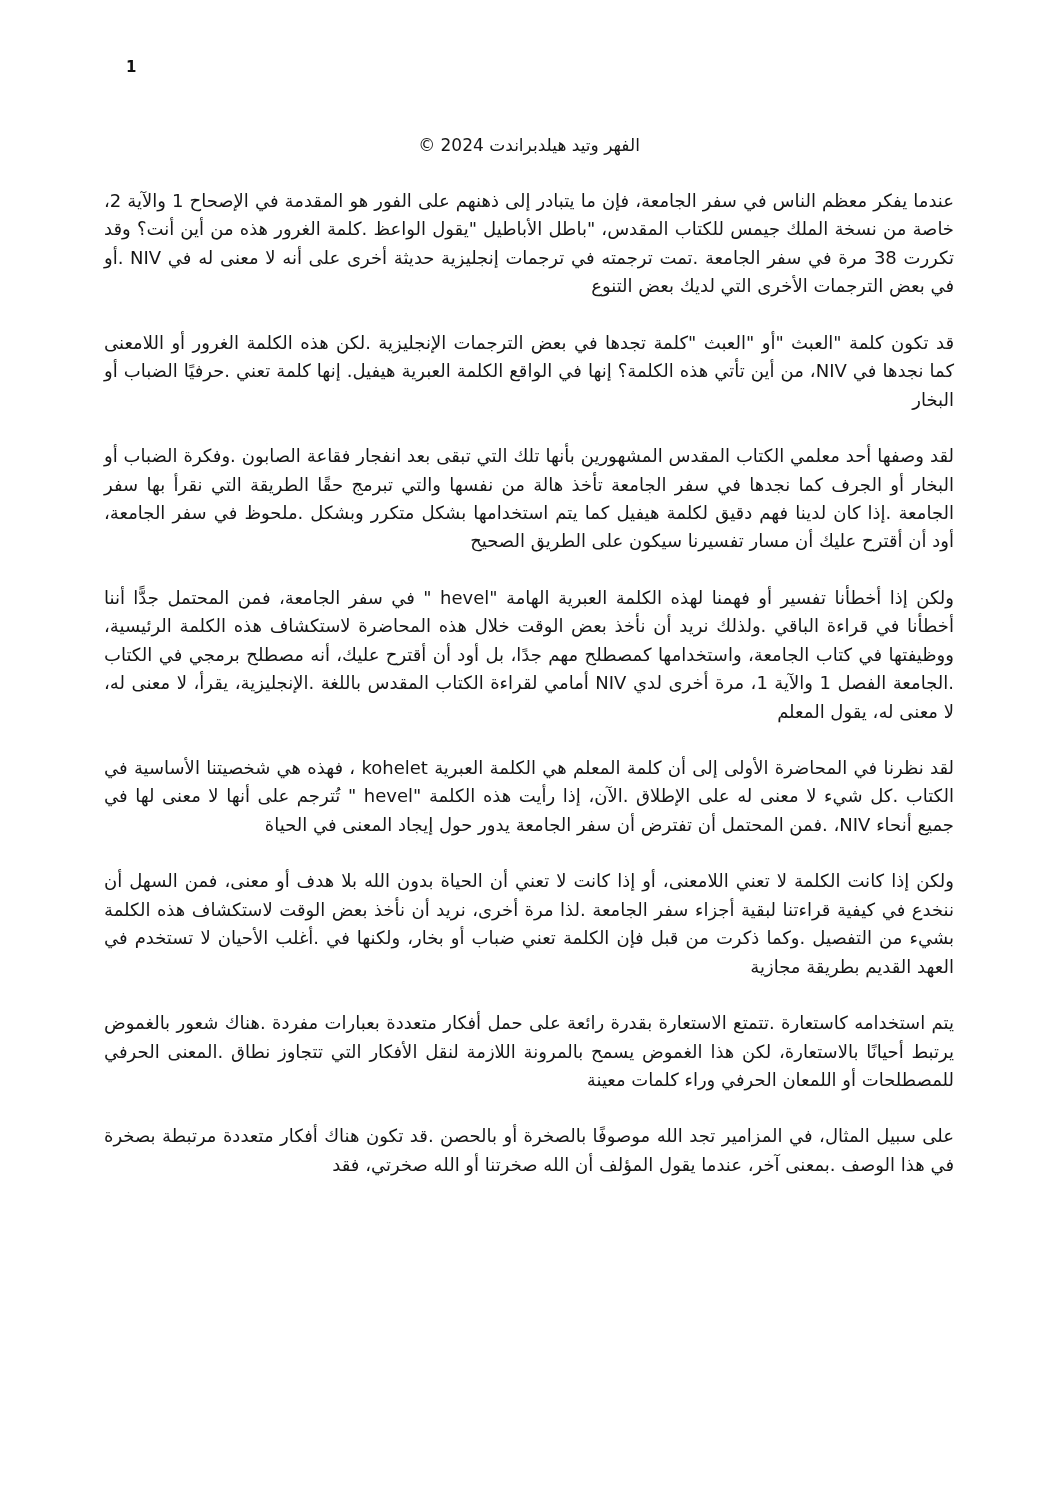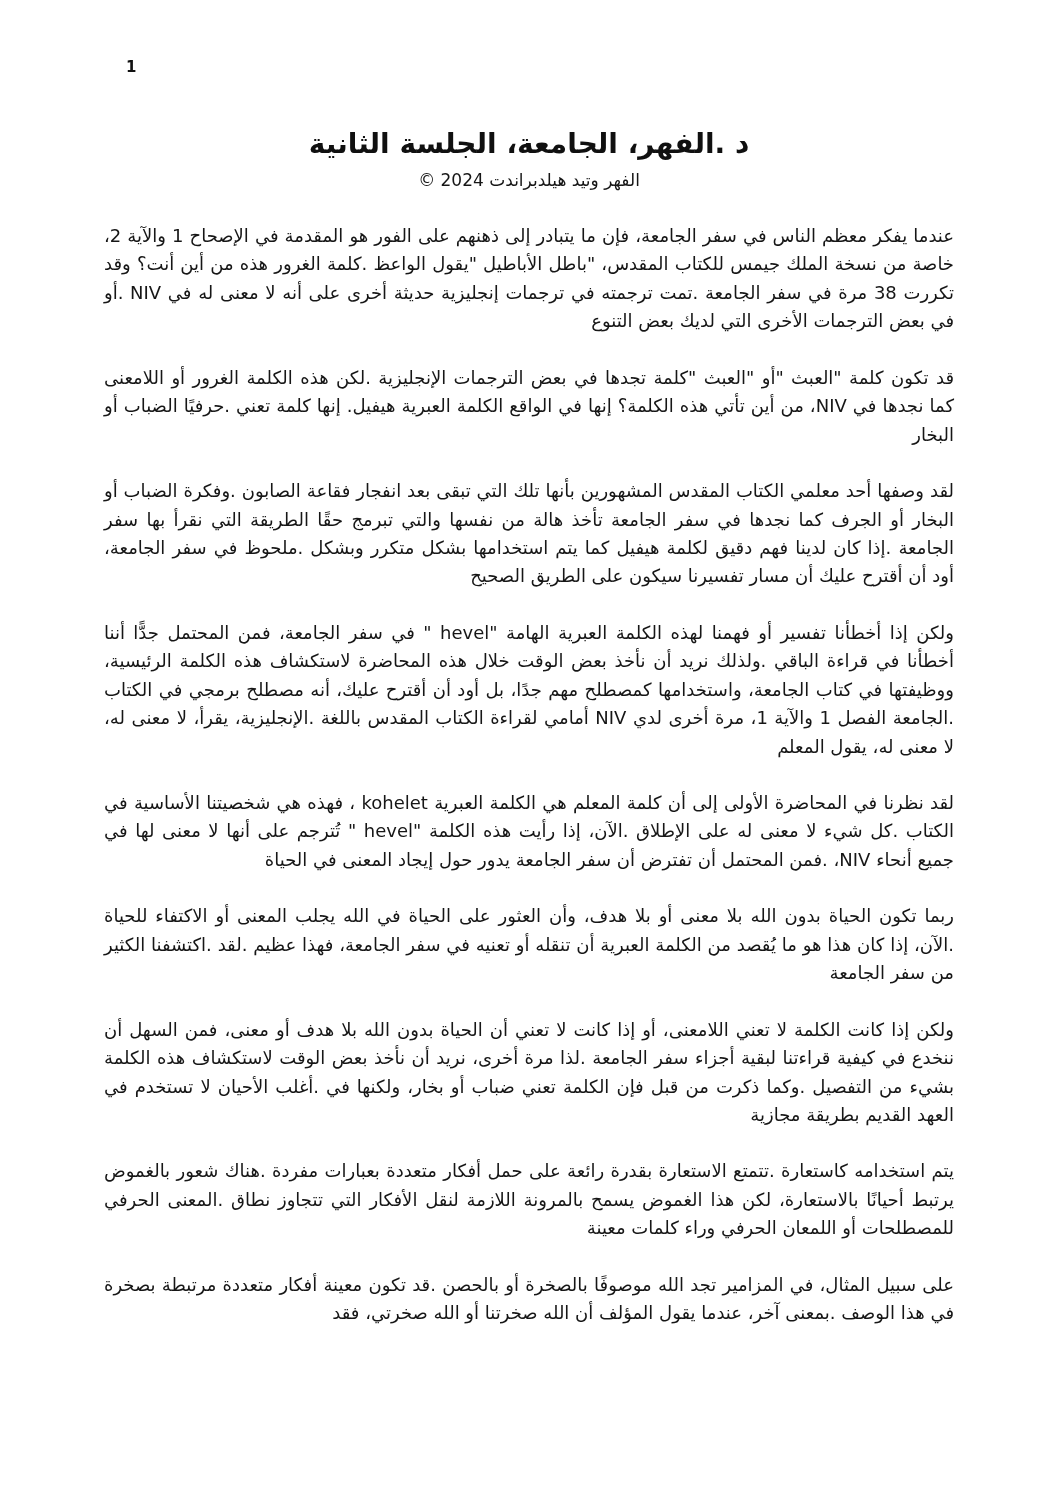--- a/index.html
+++ b/index.html
@@ -57,29 +57,27 @@
   }
 </style>
 </head>
 <body>
 
 <div class="page">
 
   <div class="page-number">1</div>
 
   <div class="doc-header">
-    <div class="doc-title">د .الفهر، الجامعة، الجلسة الثانية</div>
     <div class="doc-subtitle">الفهر وتيد هيلدبراندت 2024 ©</div>
   </div>
 
   <div class="content">
     <p>عندما يفكر معظم الناس في سفر الجامعة، فإن ما يتبادر إلى ذهنهم على الفور هو المقدمة في الإصحاح 1 والآية 2، خاصة من نسخة الملك جيمس للكتاب المقدس، "باطل الأباطيل "يقول الواعظ .كلمة الغرور هذه من أين أنت؟ وقد تكررت 38 مرة في سفر الجامعة .تمت ترجمته في ترجمات إنجليزية حديثة أخرى على أنه لا معنى له في NIV .أو في بعض الترجمات الأخرى التي لديك بعض التنوع</p>
     <p>قد تكون كلمة "العبث "أو "العبث "كلمة تجدها في بعض الترجمات الإنجليزية .لكن هذه الكلمة الغرور أو اللامعنى كما نجدها في NIV، من أين تأتي هذه الكلمة؟ إنها في الواقع الكلمة العبرية هيفيل. إنها كلمة تعني .حرفيًا الضباب أو البخار</p>
     <p>لقد وصفها أحد معلمي الكتاب المقدس المشهورين بأنها تلك التي تبقى بعد انفجار فقاعة الصابون .وفكرة الضباب أو البخار أو الجرف كما نجدها في سفر الجامعة تأخذ هالة من نفسها والتي تبرمج حقًا الطريقة التي نقرأ بها سفر الجامعة .إذا كان لدينا فهم دقيق لكلمة هيفيل كما يتم استخدامها بشكل متكرر وبشكل .ملحوظ في سفر الجامعة، أود أن أقترح عليك أن مسار تفسيرنا سيكون على الطريق الصحيح</p>
     <p>ولكن إذا أخطأنا تفسير أو فهمنا لهذه الكلمة العبرية الهامة "hevel " في سفر الجامعة، فمن المحتمل جدًّا أننا أخطأنا في قراءة الباقي .ولذلك نريد أن نأخذ بعض الوقت خلال هذه المحاضرة لاستكشاف هذه الكلمة الرئيسية، ووظيفتها في كتاب الجامعة، واستخدامها كمصطلح مهم جدًا، بل أود أن أقترح عليك، أنه مصطلح برمجي في الكتاب .الجامعة الفصل 1 والآية 1، مرة أخرى لدي NIV أمامي لقراءة الكتاب المقدس باللغة .الإنجليزية، يقرأ، لا معنى له، لا معنى له، يقول المعلم</p>
     <p>لقد نظرنا في المحاضرة الأولى إلى أن كلمة المعلم هي الكلمة العبرية kohelet ، فهذه هي شخصيتنا الأساسية في الكتاب .كل شيء لا معنى له على الإطلاق .الآن، إذا رأيت هذه الكلمة "hevel " تُترجم على أنها لا معنى لها في جميع أنحاء NIV، .فمن المحتمل أن تفترض أن سفر الجامعة يدور حول إيجاد المعنى في الحياة</p>
-    <p>ربما تكون الحياة بدون الله بلا معنى أو بلا هدف، وأن العثور على الحياة في الله يجلب المعنى أو الاكتفاء للحياة .الآن، إذا كان هذا هو ما يُقصد من الكلمة العبرية أن تنقله أو تعنيه في سفر الجامعة، فهذا عظيم .لقد .اكتشفنا الكثير من سفر الجامعة</p>
     <p>ولكن إذا كانت الكلمة لا تعني اللامعنى، أو إذا كانت لا تعني أن الحياة بدون الله بلا هدف أو معنى، فمن السهل أن ننخدع في كيفية قراءتنا لبقية أجزاء سفر الجامعة .لذا مرة أخرى، نريد أن نأخذ بعض الوقت لاستكشاف هذه الكلمة بشيء من التفصيل .وكما ذكرت من قبل فإن الكلمة تعني ضباب أو بخار، ولكنها في .أغلب الأحيان لا تستخدم في العهد القديم بطريقة مجازية</p>
     <p>يتم استخدامه كاستعارة .تتمتع الاستعارة بقدرة رائعة على حمل أفكار متعددة بعبارات مفردة .هناك شعور بالغموض يرتبط أحيانًا بالاستعارة، لكن هذا الغموض يسمح بالمرونة اللازمة لنقل الأفكار التي تتجاوز نطاق .المعنى الحرفي للمصطلحات أو اللمعان الحرفي وراء كلمات معينة</p>
-    <p>على سبيل المثال، في المزامير تجد الله موصوفًا بالصخرة أو بالحصن .قد تكون معينة أفكار متعددة مرتبطة بصخرة في هذا الوصف .بمعنى آخر، عندما يقول المؤلف أن الله صخرتنا أو الله صخرتي، فقد</p>
+    <p>على سبيل المثال، في المزامير تجد الله موصوفًا بالصخرة أو بالحصن .قد تكون هناك أفكار متعددة مرتبطة بصخرة في هذا الوصف .بمعنى آخر، عندما يقول المؤلف أن الله صخرتنا أو الله صخرتي، فقد</p>
   </div>
 
 </div>
 
 </body></html>

